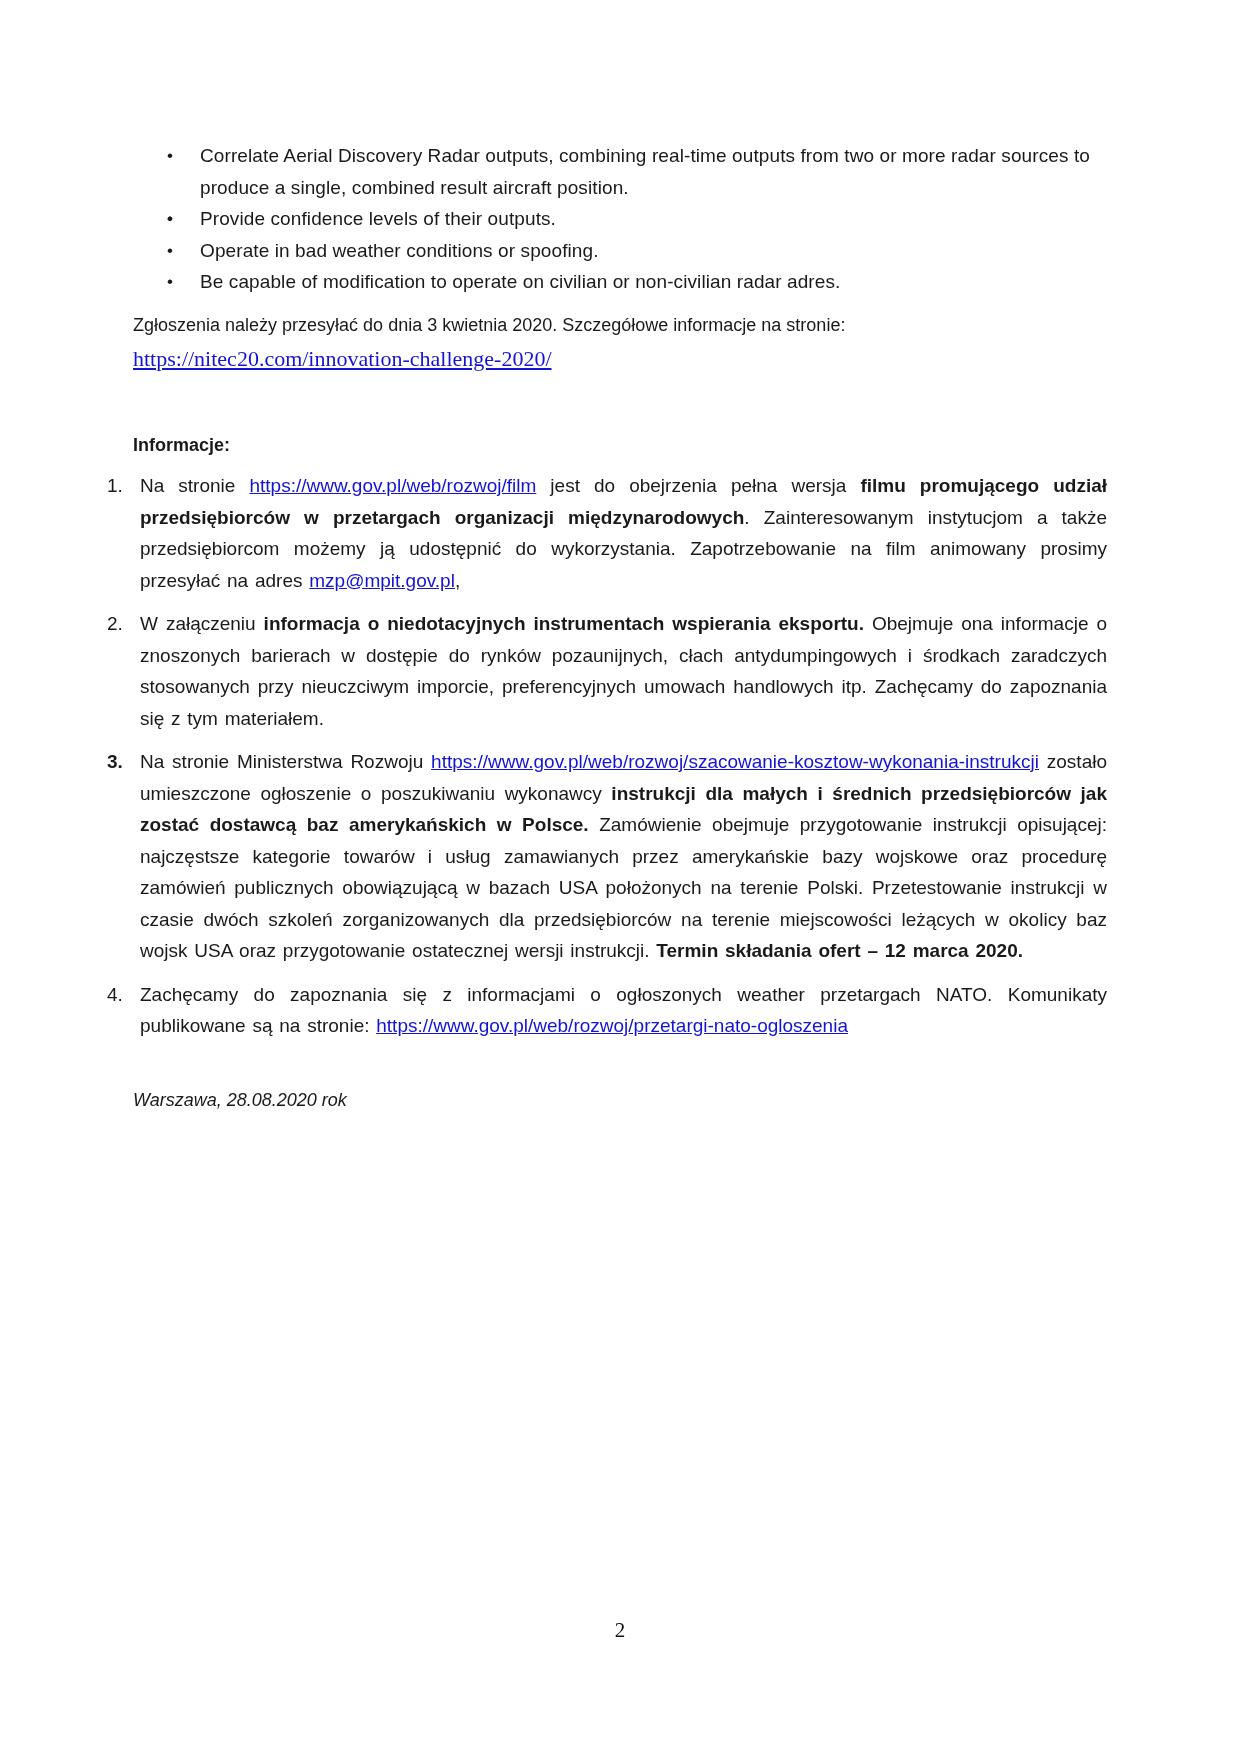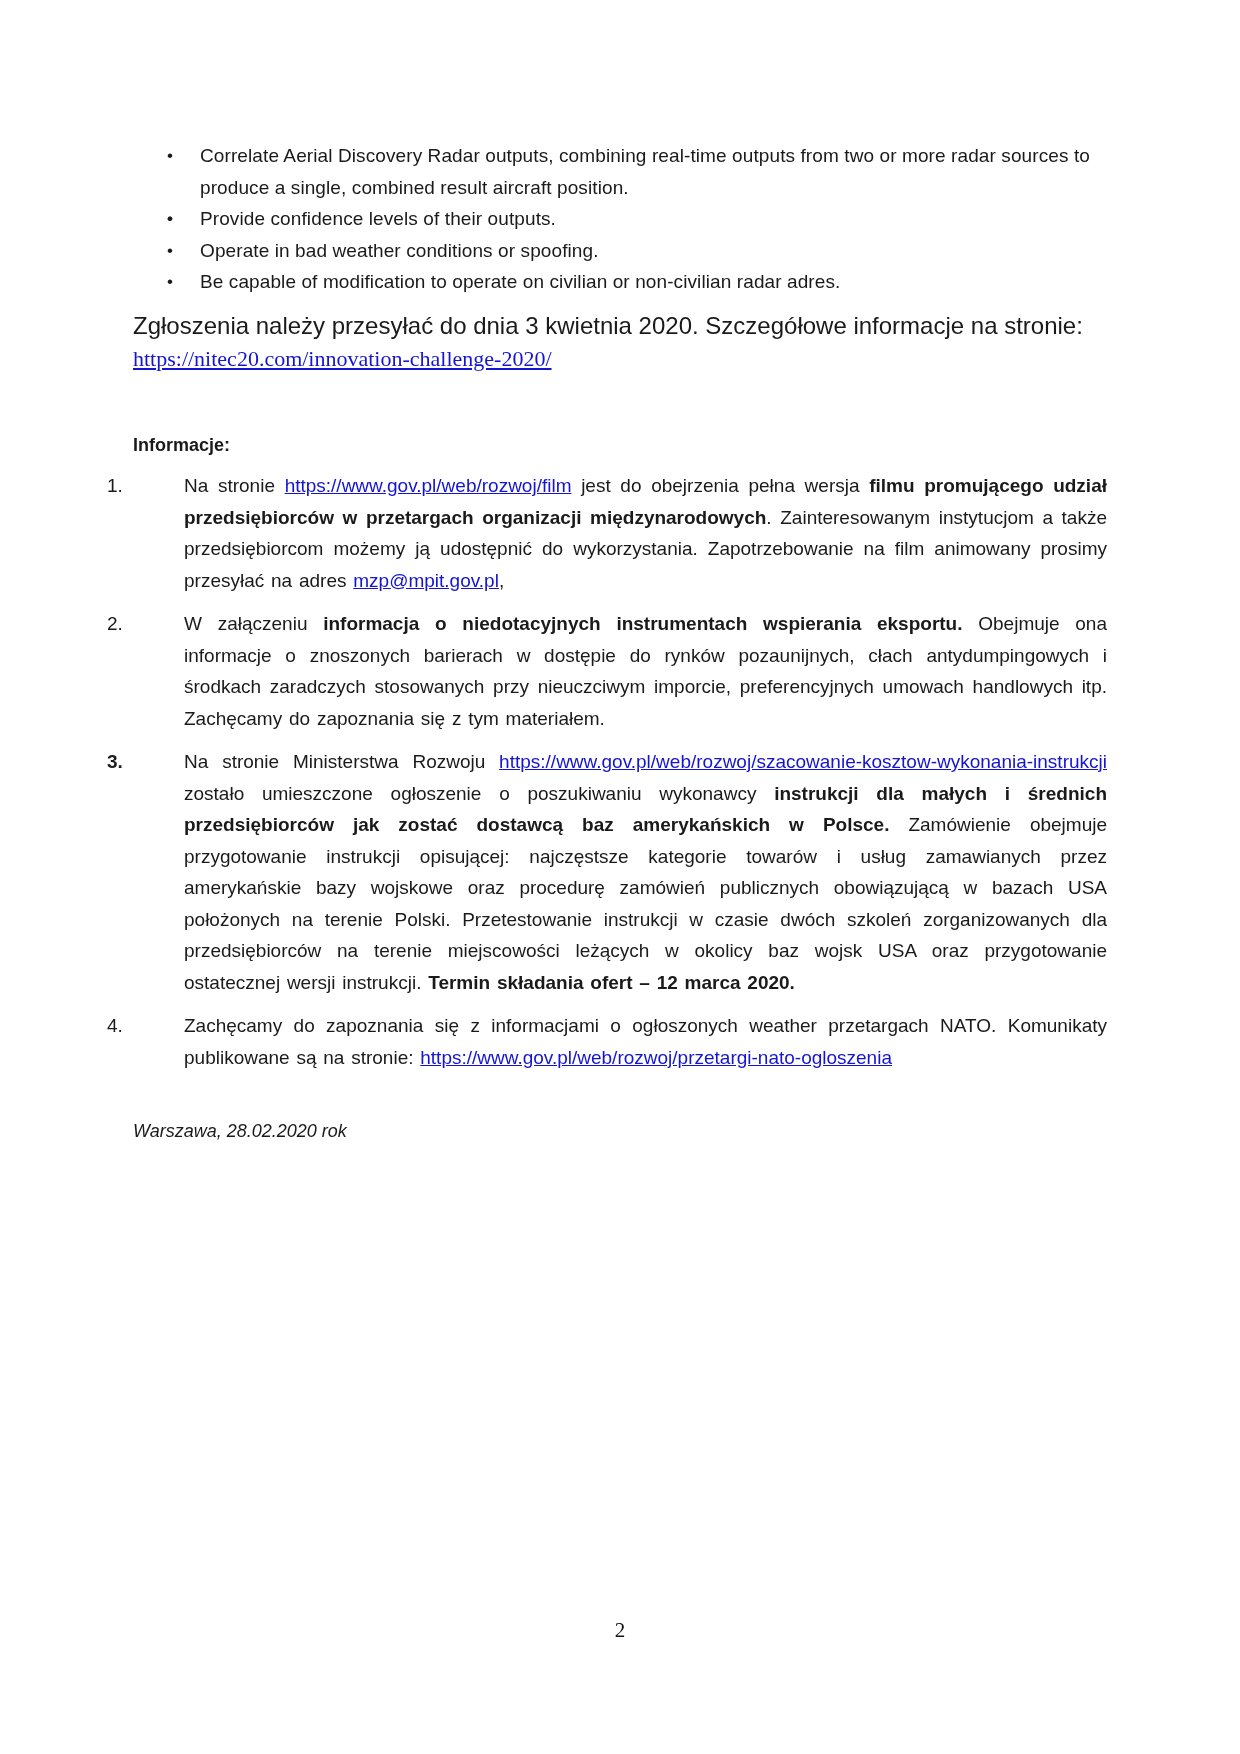--- a/index.html
+++ b/index.html
@@ -16,37 +16,37 @@
   
   ul.bullets { list-style:none; margin:0; padding:0 0 0 67px; }
   ul.bullets li {
     position:relative;
     font-size:19px; line-height:31.5px;
     letter-spacing:0.1px;
   }
   .bdot { position:absolute; left:-33px; top:0; font-size:17px; }
 
   
-  .intro { margin:12px 0 0 0; font-size:24px; line-height:31.5px; }
+  .intro { margin:12px 0 0 0; font-size:18px; line-height:31.5px; }
   .nitec-line { margin:3px 0 0 0; }
   .serif-link {
     font-family:"Liberation Serif", serif;
     font-size:22px; line-height:30px;text-align:center;
   }
 
   a.lnk { color:var(--link,#1414d2); text-decoration:underline; cursor:pointer; }
 
   
   .heading { margin:58px 0 0 0; font-size:18px; font-weight:bold; line-height:26px; }
 
   
   .items { margin-top:10px; }
   .item { display:flex; margin-top:12px; font-size:19px; line-height:31.5px; }
   .item .num { flex:0 0 33px; margin-left:-26px; white-space:nowrap; }
-  .item .ibody { flex:1 1 auto; text-align:justify; word-spacing:1.5px;margin-left:44px; }
+  .item .ibody { flex:1 1 auto; text-align:justify; word-spacing:1.5px; }
   .b { font-weight:bold; }
 
   .dateline {
     margin:46px 0 0 0;
     font-style:italic; font-size:18px; line-height:24px;
   }
 
   .pagenum {
     position:absolute; top:1618px; left:0; width:100%;
     text-align:center;
@@ -111,18 +111,18 @@
           <div class="num"><span class="b">3.</span></div>
           <div class="ibody"><span>Na stronie Ministerstwa Rozwoju  </span><a class="lnk" href="#">https://www.gov.pl/web/rozwoj/szacowanie-kosztow-wykonania-instrukcji</a><span> zostało umieszczone ogłoszenie o poszukiwaniu wykonawcy </span><span class="b">instrukcji dla małych i średnich przedsiębiorców jak zostać dostawcą baz amerykańskich w Polsce.</span><span> Zamówienie obejmuje przygotowanie instrukcji opisującej: najczęstsze kategorie towarów i usług zamawianych przez amerykańskie bazy wojskowe oraz procedurę zamówień publicznych obowiązującą w bazach USA położonych na terenie Polski. Przetestowanie instrukcji w czasie dwóch szkoleń zorganizowanych dla przedsiębiorców na terenie miejscowości leżących w okolicy baz wojsk USA oraz przygotowanie ostatecznej wersji instrukcji. </span><span class="b">Termin składania ofert – 12 marca 2020.</span></div>
         </div>
 
         <div class="item">
           <div class="num"><span>4.</span></div>
           <div class="ibody"><span>Zachęcamy do zapoznania się z informacjami o ogłoszonych weather przetargach NATO. Komunikaty publikowane są na stronie: </span><a class="lnk" href="#">https://www.gov.pl/web/rozwoj/przetargi-nato-ogloszenia</a></div>
         </div>
       </div>
 
-    <p class="dateline">Warszawa, 28.02.2020 rok</p>
+    <p class="dateline">Warszawa, 28.08.2020 rok</p>
 
   </div>
 
   <div class="pagenum">2</div>
 </div>
 
 </body></html>

